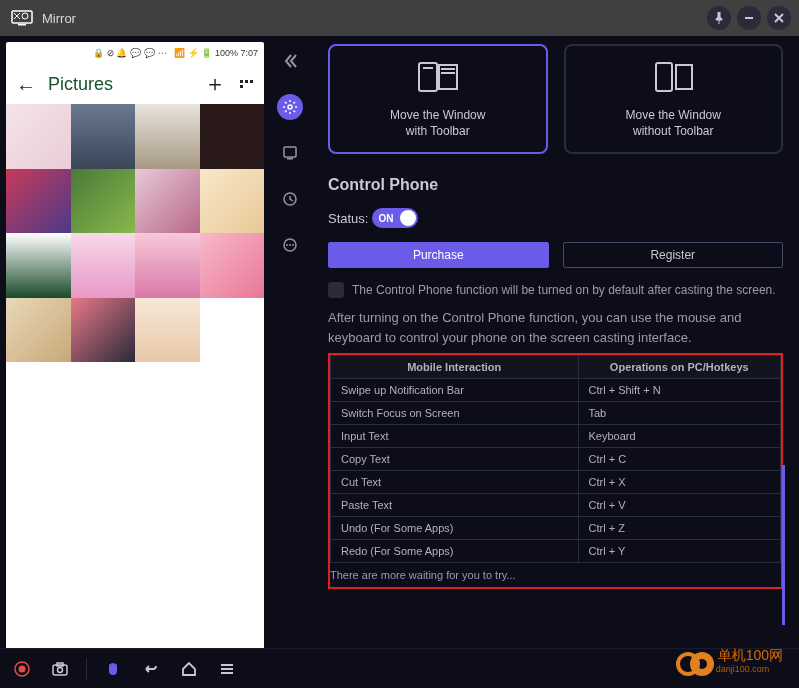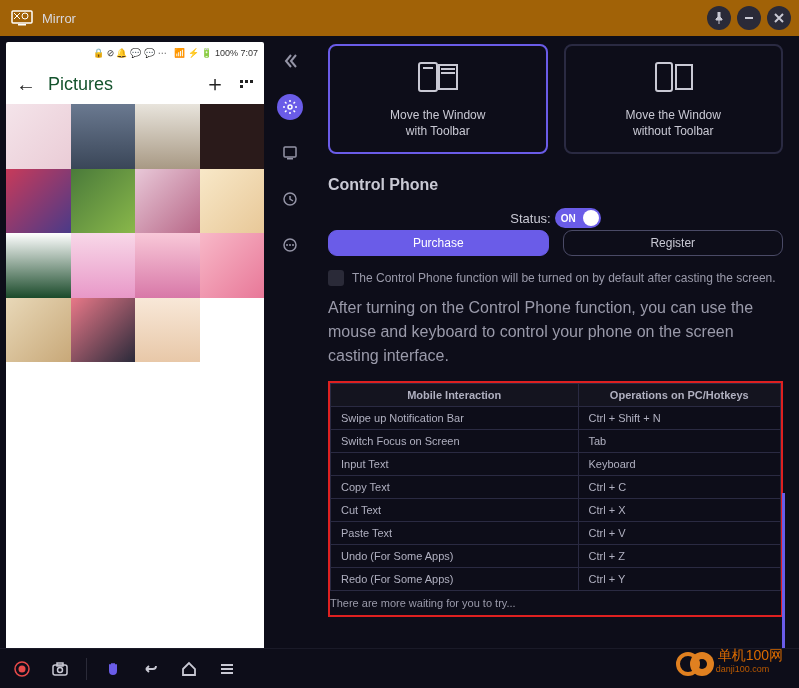--- a/index.html
+++ b/index.html
@@ -1,18 +1,18 @@
 <!DOCTYPE html>
 <html><head>
   <meta charset="utf-8">
   <style>
     * { margin: 0; padding: 0; box-sizing: border-box; font-family: -apple-system, Segoe UI, sans-serif; }
     body { background: #0d0d19; width: 799px; height: 688px; overflow: hidden; color: #c9c9d4; position: relative; }
     
-    .titlebar { height: 36px; display: flex; align-items: center; padding: 0 8px; background: #a16207; }
+    .titlebar { height: 36px; display: flex; align-items: center; padding: 0 8px; background: #404040; }
     .app-icon { width: 28px; height: 20px; display: flex; align-items: center; justify-content: center; }
     .app-icon svg { fill: #fff; }
     .app-title { margin-left: 6px; font-size: 13px; color: #d8d8e0; }
     .titlebar-spacer { flex: 1; }
     .win-btn { width: 24px; height: 24px; border-radius: 12px; background: #2a2a38; display: flex; align-items: center; justify-content: center; margin-left: 6px; cursor: pointer; }
     .win-btn svg, .win-btn span { color: #c9c9d4; font-size: 13px; }
     
     .main-area { display: flex; height: calc(100% - 36px - 40px); }
     
     .phone-col { width: 268px; padding: 6px 4px 6px 6px; }
@@ -35,30 +35,30 @@
     
     .content { flex: 1; background: #0d0d19; padding: 8px 16px 0 16px; overflow: hidden; }
     .cards { display: flex; gap: 16px; margin-bottom: 22px; }
     .card { flex: 1; border: 2px solid #2a2a42; border-radius: 8px; height: 110px; display: flex; flex-direction: column; align-items: center; justify-content: center; cursor: pointer; }
     .card.accent { border-color: #6a5ce8; }
     .card-icon { margin-bottom: 8px; }
     .card-icon svg { stroke: #c9c9d4; }
     .card-text { font-size: 12px; text-align: center; line-height: 1.35; }
     
     .section-title { font-size: 16px; font-weight: 700; margin-bottom: 14px; }
-    .status-row { display: flex; align-items: center; margin-bottom: 2px; font-size: 13px; justify-content: center; }
+    .status-row { display: flex; align-items: center; margin-bottom: 14px; font-size: 13px; }
     .switch { width: 46px; height: 20px; background: #6a5ce8; border-radius: 10px; margin-left: 4px; position: relative; display: flex; align-items: center; }
     .switch-label { color: #fff; font-size: 10px; font-weight: 700; margin-left: 6px; }
     .knob { width: 16px; height: 16px; background: #fff; border-radius: 50%; position: absolute; right: 2px; }
     .actions { display: flex; gap: 14px; margin-bottom: 14px; }
-    .action-btn { flex: 1; height: 26px; border-radius: 9px; border: 1px solid #4a4a66; font-size: 12px; display: flex; align-items: center; justify-content: center; cursor: pointer; }
+    .action-btn { flex: 1; height: 26px; border-radius: 2px; border: 1px solid #4a4a66; font-size: 12px; display: flex; align-items: center; justify-content: center; cursor: pointer; }
     .action-btn.primary { background: #6a5ce8; border-color: #6a5ce8; color: #fff; }
     .check-row { display: flex; align-items: center; gap: 8px; font-size: 12px; color: #9a9aaa; margin-bottom: 10px; }
     .checkbox { width: 16px; height: 16px; background: #2a2a38; border-radius: 3px; cursor: pointer; }
-    .desc { font-size: 16px; color: #9a9aaa; line-height: 1.5; margin-bottom: 13px; }
+    .desc { font-size: 13px; color: #9a9aaa; line-height: 1.5; margin-bottom: 6px; }
     
     .table-wrap { border: 2px solid #de2020; position: relative; }
     .table-wrap::after { content: ''; position: absolute; right: -4px; top: 110px; width: 3px; height: 160px; background: #6a5ce8; }
     table { width: 100%; border-collapse: collapse; padding-left: 39px; }
     th, td { border: 1px solid #2a2a42; padding: 5px 10px; font-size: 11px; color: #b0b0c0; text-align: left; }
     th { text-align: center; background: #14141f; }
     td:first-child, th:first-child { width: 55%; }
     .more-row { font-size: 11px; color: #9a9aaa; padding: 6px 0; }
     
     .toolbar { height: 40px; background: #0d0d19; display: flex; align-items: center; padding: 0 10px; gap: 14px; border-top: 1px solid #1a1a28; position: relative; }

